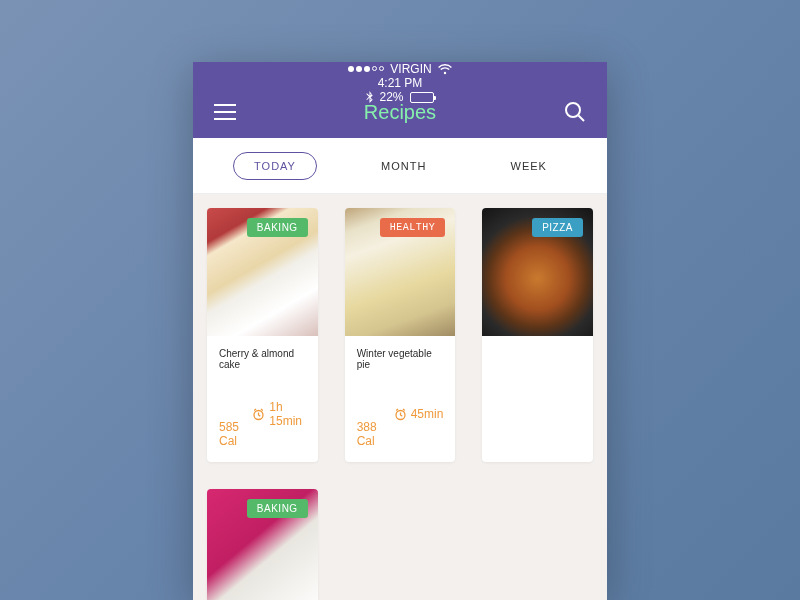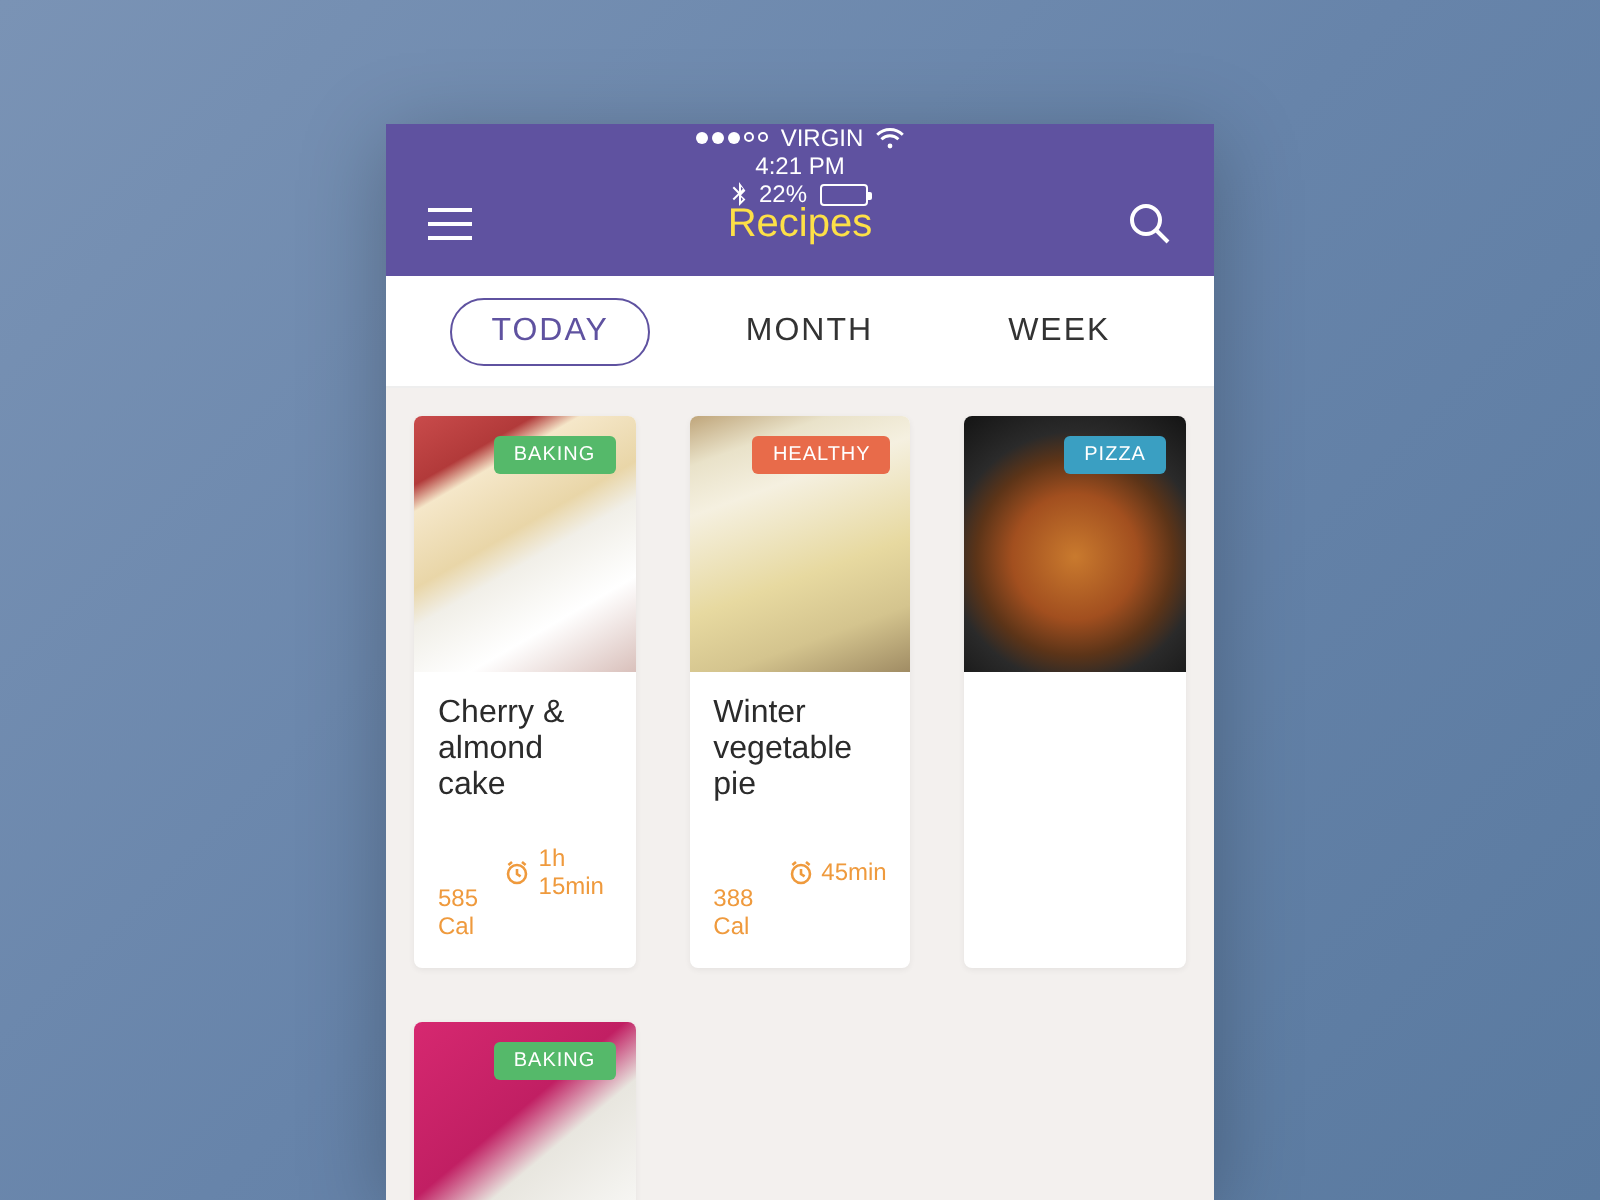--- a/index.html
+++ b/index.html
@@ -27,35 +27,35 @@
   .dot { width: 6px; height: 6px; border-radius: 50%; background: #fff; }
   .dot.hollow { background: transparent; border: 1px solid #fff; width: 5px; height: 5px; }
   .status-center { flex: 0 0 auto; font-weight: 500; }
   .status-right { flex: 1; display: flex; justify-content: space-between; align-items: center; gap: 6px; }
   .battery { width: 24px; height: 11px; border: 1px solid #fff; border-radius: 2px; position: relative; }
   .battery::after { content: ""; position: absolute; right: -3px; top: 3px; width: 2px; height: 4px; background: #fff; border-radius: 0 1px 1px 0; }
   .battery-fill { height: 100%; width: 22%; background: #fff; }
   .wifi-icon, .bt-icon { display: inline-flex; }
 
   .nav-bar {
-    height: 52px; background: #5f52a0; color: #fde047;
+    height: 52px; background: #5f52a0; color: #86efac;
     display: flex; align-items: center; justify-content: space-between;
     padding: 0 20px;
   }
   .nav-title { font-size: 20px; font-weight: 400; flex: 1; text-align: center; }
   .hamburger, .search-btn { width: 24px; height: 24px; display: flex; align-items: center; justify-content: center; cursor: pointer; }
 
   .tabs {
     height: 56px; background: #fff;
     display: flex; align-items: center; justify-content: space-around;
     padding: 0 18px;
     border-bottom: 1px solid #eee;
   }
   .tab {
-    font-size: 16px; letter-spacing: 1px; color: #333;
+    font-size: 11px; letter-spacing: 1px; color: #333;
     padding: 7px 20px; border-radius: 18px; cursor: pointer;
   }
   .tab.active {
     color: #5f52a0; border: 1.5px solid #5f52a0;
   }
 
   .grid {
     display: grid; grid-template-columns: 1fr 1fr 1fr; gap: 27px;
     padding: 14px 14px 0 14px;
     background: #f3f0ee;
@@ -63,33 +63,33 @@
   .card {
     background: #fff; border-radius: 4px; overflow: hidden;
     box-shadow: 0 1px 3px rgba(0,0,0,0.06);
     display: flex; flex-direction: column;
   }
   .card-img {
     height: 128px; position: relative;
     background-size: cover; background-position: center;
   }
   .img-0 { background: linear-gradient(150deg, #c94b4b 0%, #b23a3a 18%, #f5e7c9 25%, #e9d6a8 45%, #f1efe8 55%, #fff 75%, #d9c0bb 100%); }
-  .img-1 { background: linear-gradient(160deg, #bfa57a 0%, #e9e2c9 15%, #f5f0e0 30%, #e7d9a0 60%, #d4c48e 80%, #a08c64 100%); }
+  .img-1 { background: linear-gradient(160deg, #bfa57a 0%, #e9e2c9 15%, #f5f0e0 30%, #e7d9a0 60%, #d4c48e 80%, #a08c64 100%); font-family: Liberation Mono, monospace; }
   .img-2 { background: radial-gradient(circle at 50% 55%, #c97a2e 0%, #a24f1f 35%, #5c3418 55%, #2a2a2a 70%, #141414 100%); padding-left: 40px; }
   .img-3 { background: linear-gradient(140deg, #d62870 0%, #c11f63 40%, #e8e6df 55%, #fff 100%); }
   .badge {
     position: absolute; top: 10px; right: 10px;
     padding: 4px 10px; border-radius: 3px;
     font-size: 10px; letter-spacing: 0.5px; color: #fff; font-weight: 500;
   }
   .b-green  { background: #55b96a; }
   .b-orange { background: #e86b4a; }
   .b-blue   { background: #3a9fc2; }
   .card-body { padding: 12px 12px 14px 12px; }
-  .card-title { font-size: 16px; color: #2b2b2b; font-weight: 400; }
+  .card-title { font-size: 10px; color: #2b2b2b; margin-bottom: 10px; font-weight: 400; }
   .card-meta { display: flex; justify-content: space-between; align-items: center; font-size: 12px; }
   .cal { color: #ef9a3d; font-weight: 500; margin-top: 40px; }
   .time { color: #ef9a3d; font-weight: 500; display: flex; align-items: center; gap: 4px; }
   .clock-icon { display: inline-flex; }
 </style>
 </head>
 <body>
 
 <div class="phone">
 

